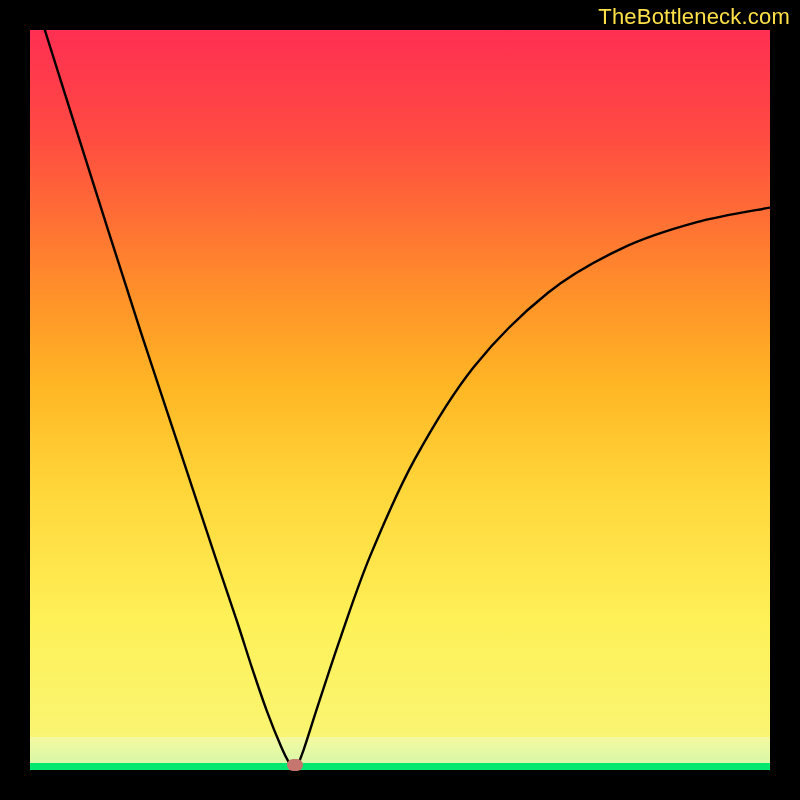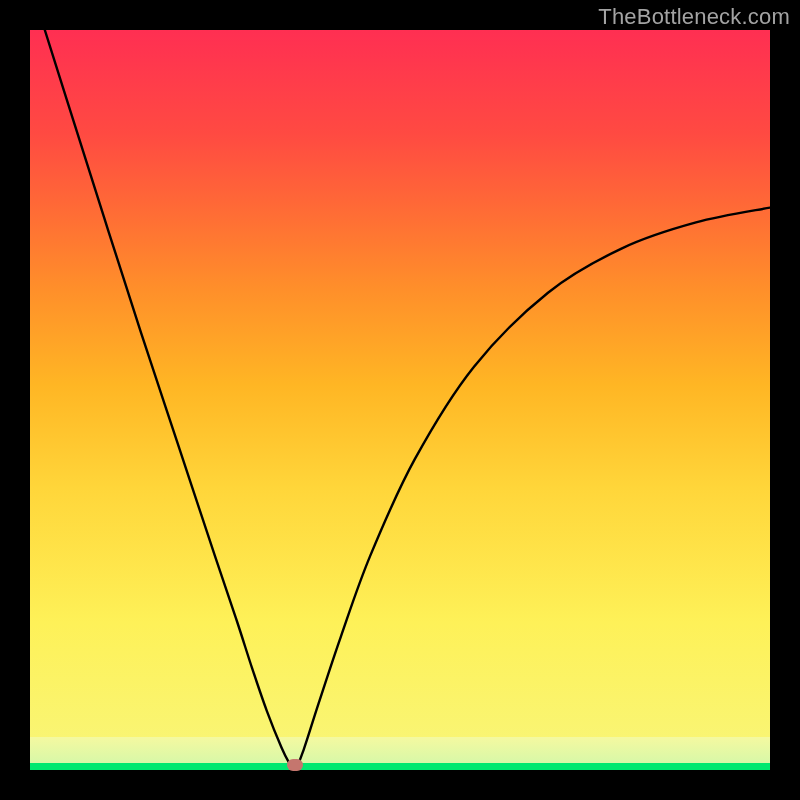--- a/index.html
+++ b/index.html
@@ -49,21 +49,21 @@
     position: absolute;
     left: 30px;
     top: 30px;
     width: 740px;
     height: 740px;
   }
   .watermark {
     position: absolute;
     top: 4px;
     right: 10px;
-    color: #a3a3a3;
+    color: #fde047;
     font-size: 22px;
     font-weight: 400;
     letter-spacing: 0.2px;
   }
   .marker {
     position: absolute;
     width: 16px;
     height: 12px;
     background: #c5766e;
     border-radius: 6px;

